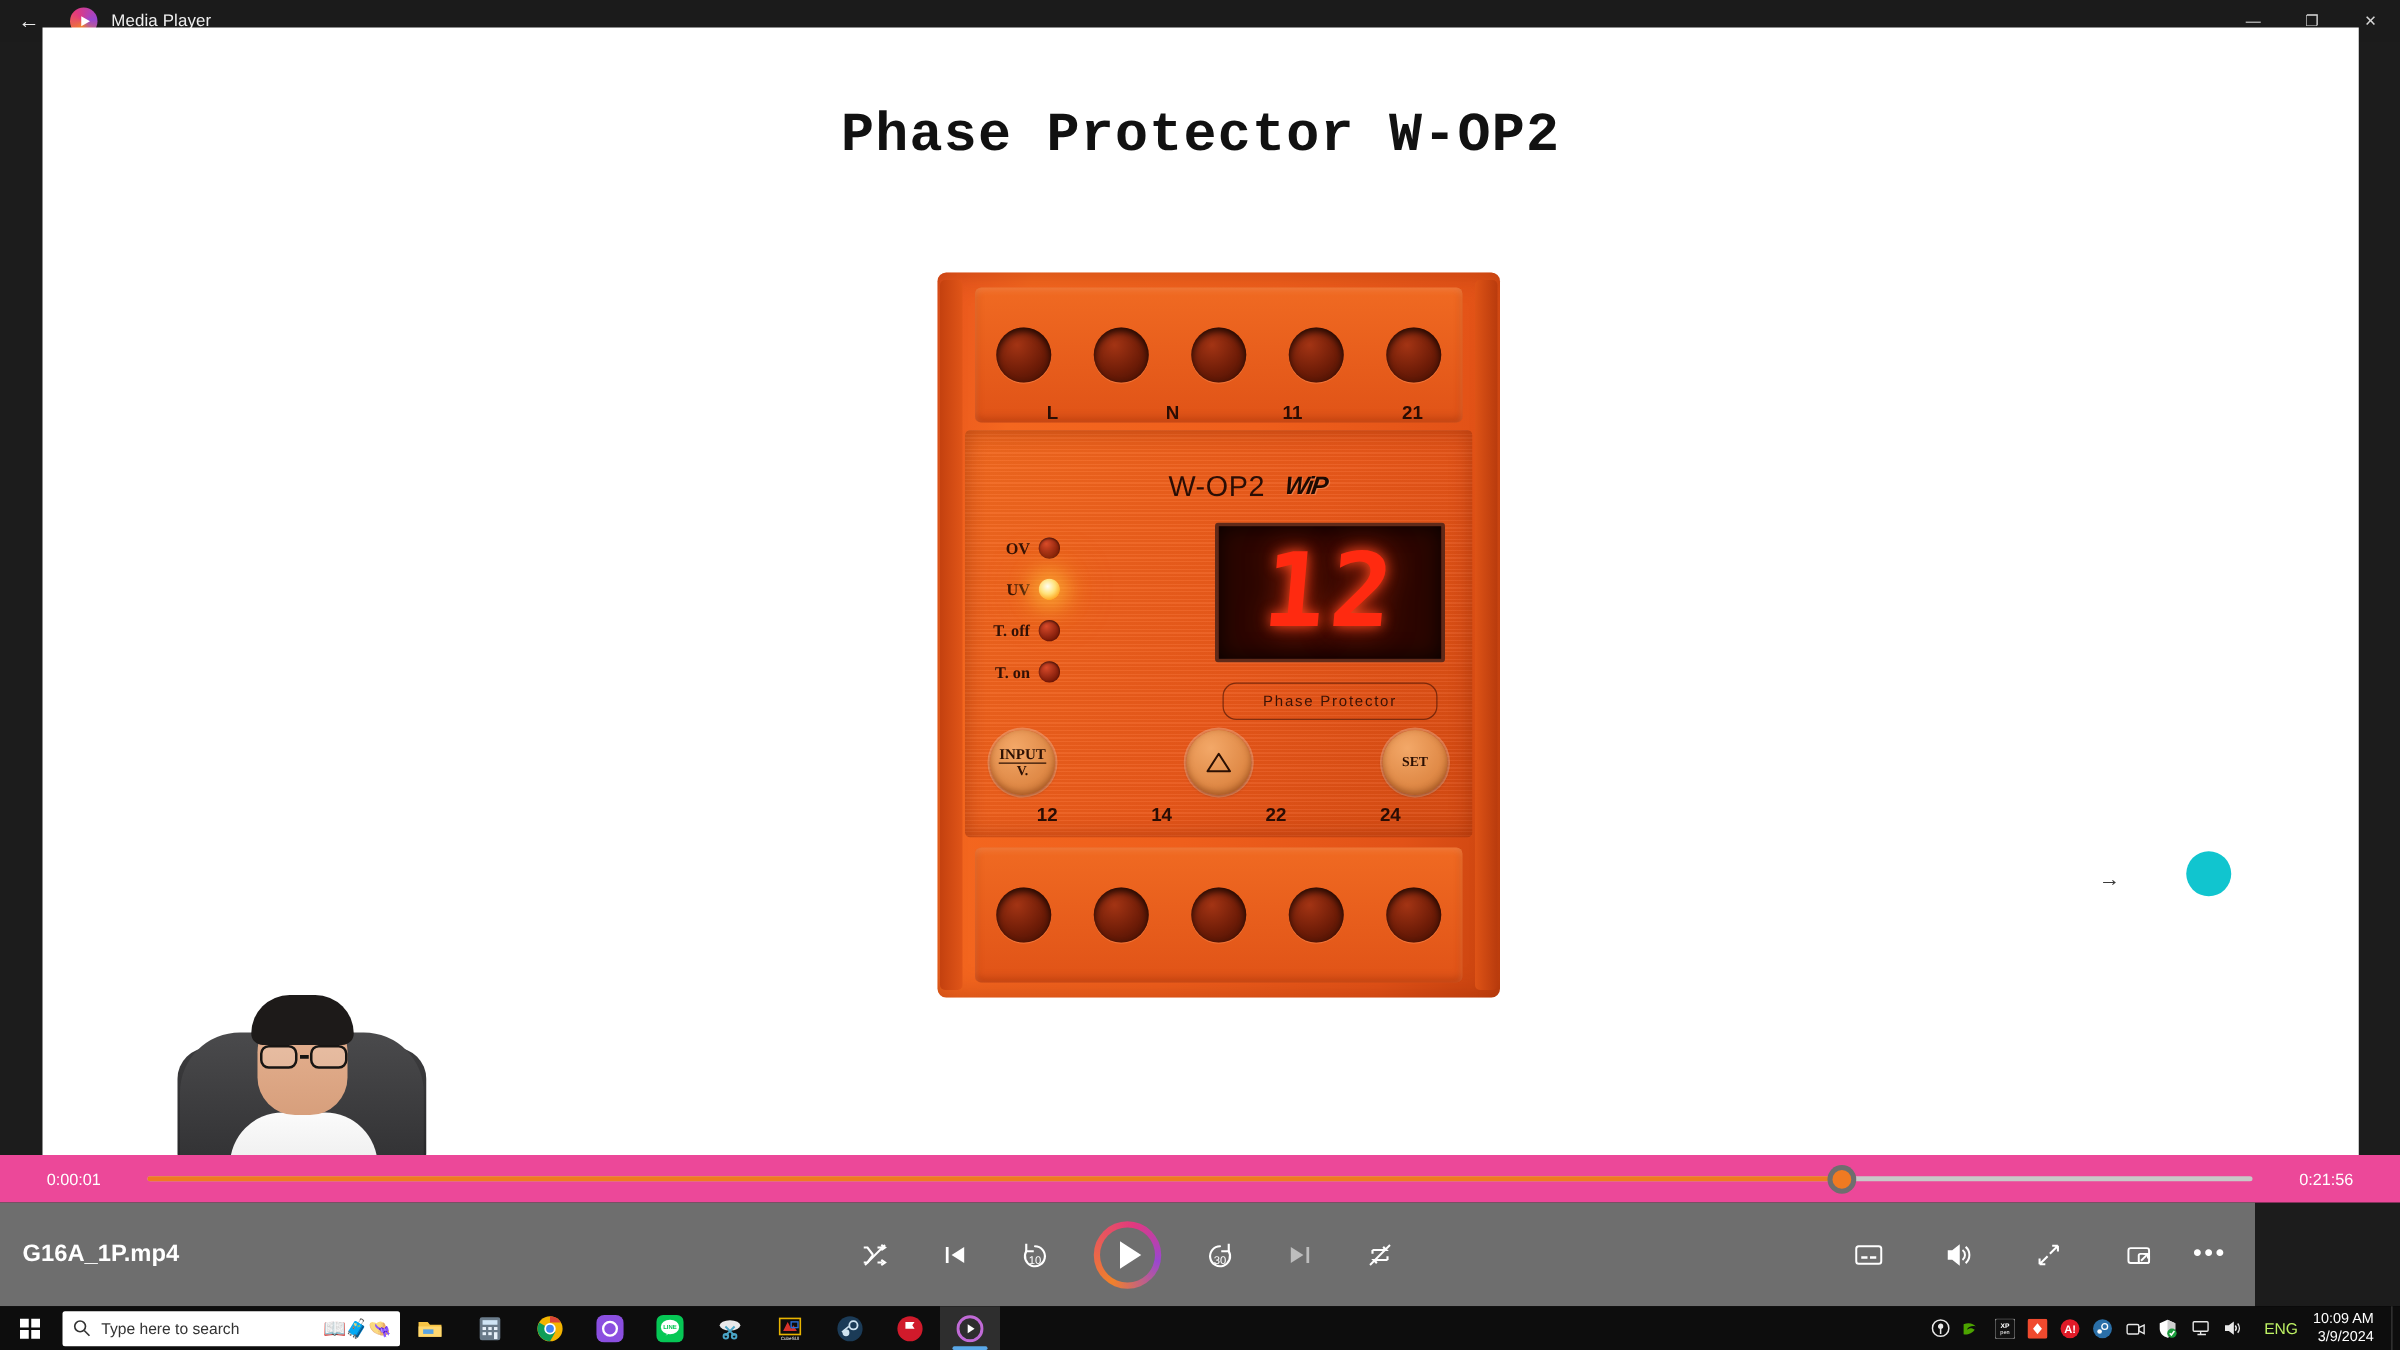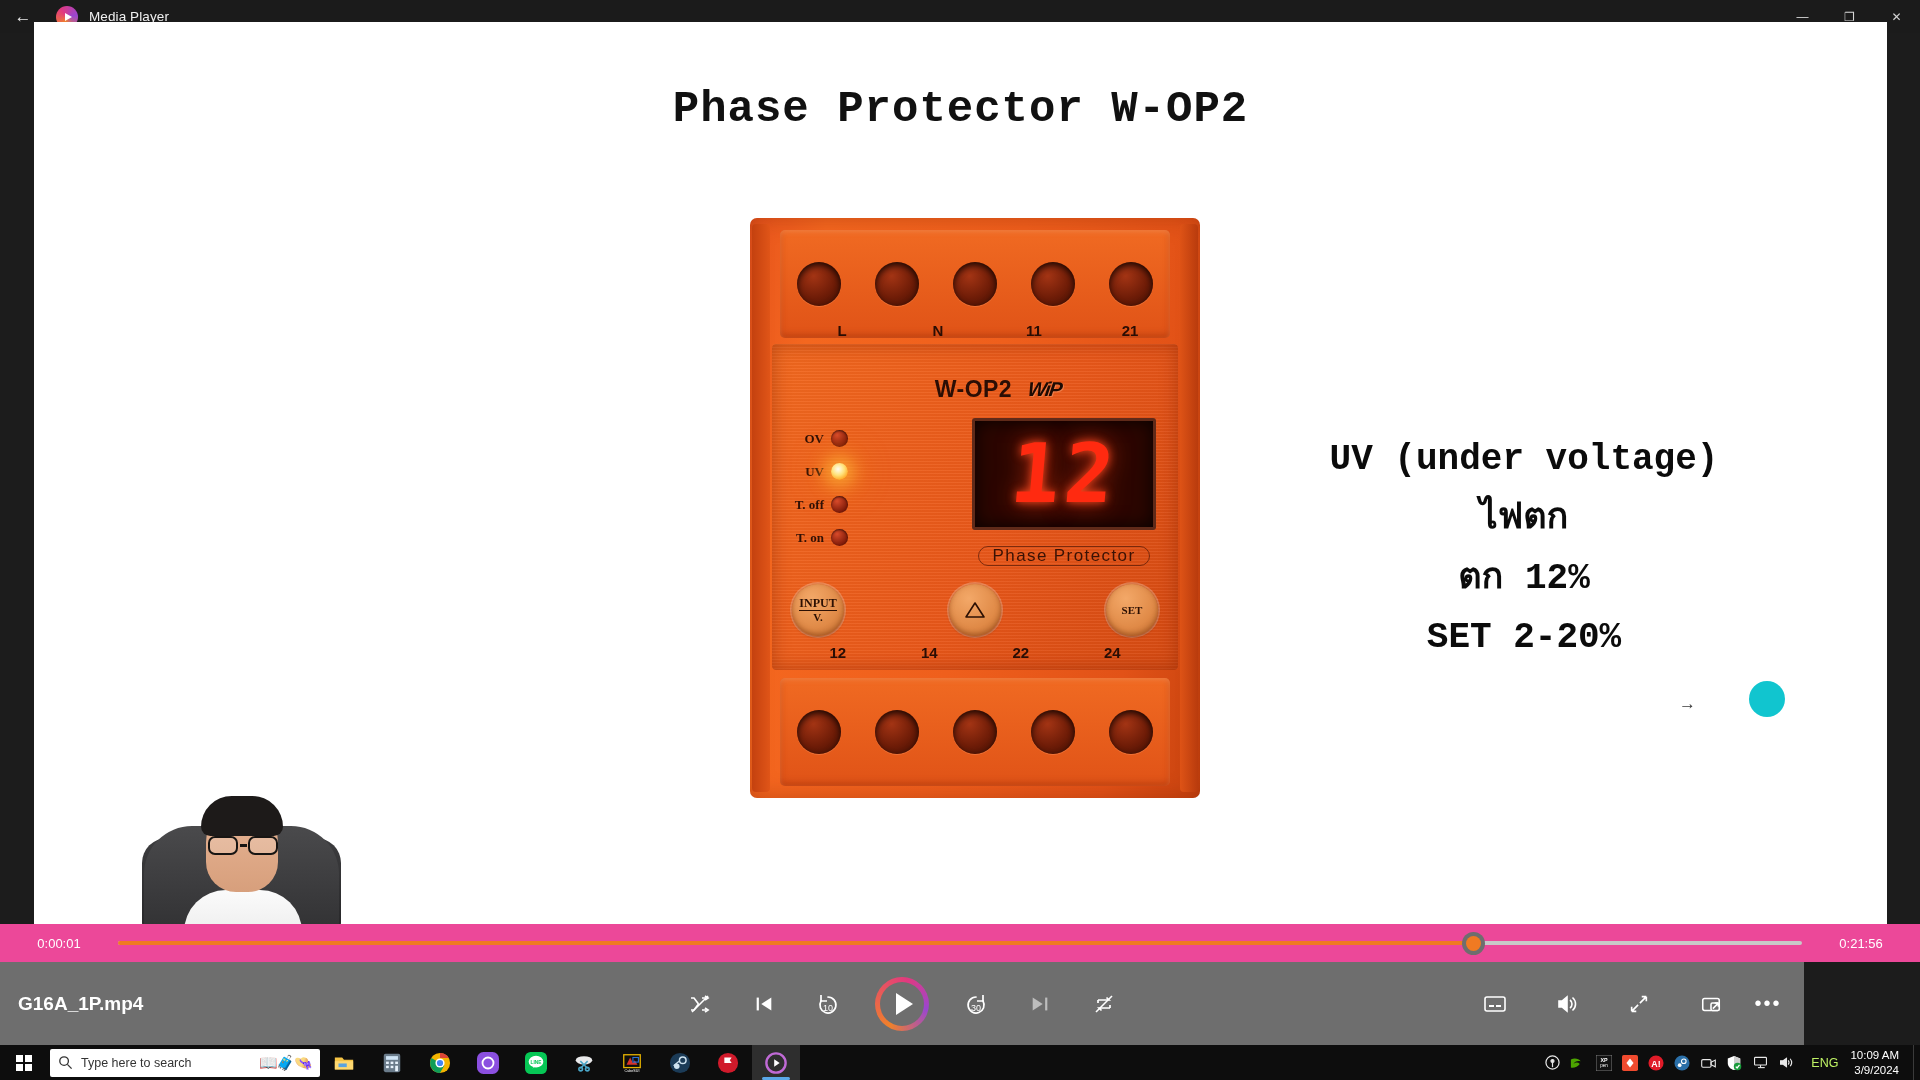--- a/index.html
+++ b/index.html
@@ -104,21 +104,21 @@
     font-family: "Liberation Sans", sans-serif;
   }
   .tlabels span { flex: 1; text-align: center; }
   .tlabels span:first-child { margin-left: 22px; }
 
   .brandrow {
     position: absolute; left: 0; top: 32px; width: 100%;
     display: flex; align-items: center; justify-content: center; gap: 16px;
   }
   .brand-model {
-    color: #2b0e05; font-size: 23px; font-weight: 700; letter-spacing: .5px; margin-left: 46px;
+    color: #2b0e05; font-size: 23px; font-weight: 400; letter-spacing: .5px; margin-left: 46px;
   }
   .brand-logo {
     color: #1d0a03; font-size: 20px; font-weight: 900; font-style: italic;
     letter-spacing: -1.5px; transform: skewX(-8deg);
     text-shadow: 1px 1px 0 rgba(255,190,150,.35);
   }
 
   .leds { position: absolute; left: 16px; top: 78px; }
   .led-row { display: flex; align-items: center; height: 33px; gap: 7px; }
   .led-label {
@@ -146,24 +146,24 @@
   .seg-digits {
     font-family: "DejaVu Sans Mono", monospace;
     font-size: 82px; font-weight: 700; letter-spacing: 4px;
     color: #ff2a10;
     text-shadow: 0 0 10px #ff4a20, 0 0 26px rgba(255,60,20,.7);
     line-height: 1;
     transform: skewX(-5deg);
   }
 
   .pp-pill {
-    position: absolute; right: 28px; top: 202px; width: 172px; height: 20px;
+    position: absolute; right: 28px; top: 202px; width: 172px; height: 30px;
     border: 1px solid rgba(60,15,3,.6); border-radius: 11px;
     display: flex; align-items: center; justify-content: center;
-    color: #3a1205; font-size: 17px; letter-spacing: 1.4px;
+    color: #3a1205; font-size: 12px; letter-spacing: 1.4px;
     font-family: "Liberation Sans", sans-serif;
   }
 
   .btnrow {
     position: absolute; left: 20px; top: 240px; width: 366px;
     display: flex; justify-content: space-between; align-items: center;
   }
   .dev-btn {
     width: 52px; height: 52px; border-radius: 50%;
     background: radial-gradient(circle at 38% 28%, #f3a868, #e08a47 60%, #c06c2e);
@@ -446,26 +446,20 @@
 
       <div class="term-block bottom">
         <div class="screw"></div>
         <div class="screw"></div>
         <div class="screw"></div>
         <div class="screw"></div>
         <div class="screw"></div>
       </div>
     </div>
 
-    <div id="captions">
-      <div class="line">UV (under voltage)</div>
-      <div class="line">ไฟตก</div>
-      <div class="line">ตก 12%</div>
-      <div class="line">SET 2-20%</div>
-    </div>
     <div id="cursor-arrow">→</div>
     <div id="cyan-dot"></div>
 
     <div id="avatar">
       <div class="chair-wing l"></div>
       <div class="chair-wing r"></div>
       <div class="chair"></div>
       <div class="shirt"></div>
       <div class="head"></div>
       <div class="hair"></div>

